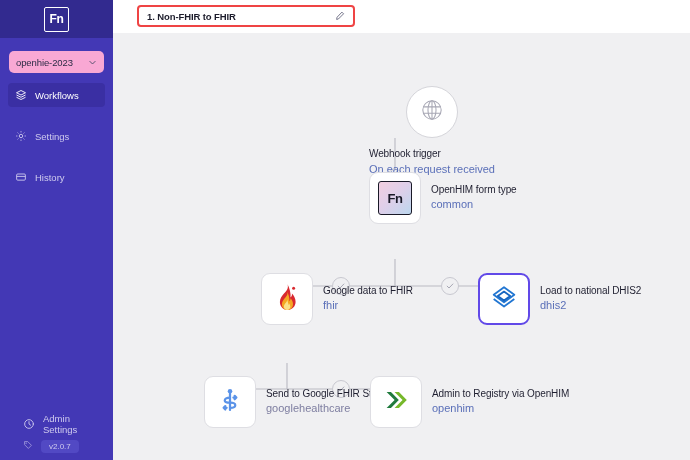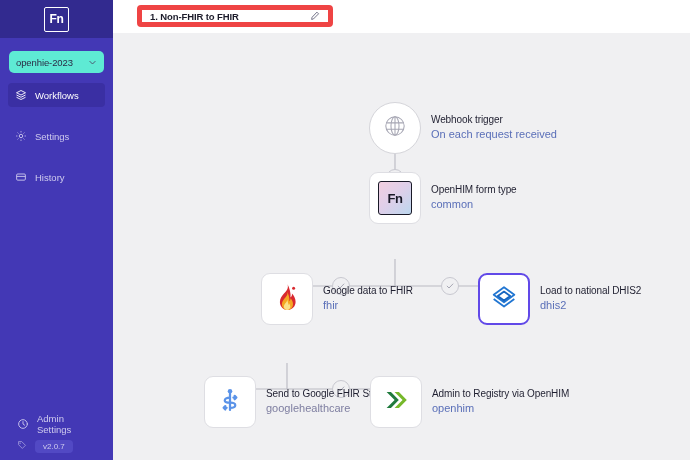--- a/index.html
+++ b/index.html
@@ -30,21 +30,21 @@
     border: 1.6px solid #ffffff;
     border-radius: 2px;
     display: flex; align-items: center; justify-content: center;
     color: #ffffff;
     font-size: 12px;
     font-weight: 700;
     letter-spacing: -0.3px;
   }
   .project-select-wrap { padding: 13px 9px 0 9px; }
   .project-select {
-    background: #5eead4;
+    background: #f9a8d4;
     border-radius: 5px;
     height: 22px;
     display: flex; align-items: center;
     padding: 4px 7px;
     justify-content: space-between;
     cursor: pointer;
   }
   .project-select .psname {
     font-size: 9.5px; color: #2b2b45; letter-spacing: -0.1px;
   }
@@ -61,21 +61,21 @@
     color: #cfcbee;
     font-size: 9.5px;
     cursor: pointer;
     margin-bottom: 17px;
   }
   .nav-item.active { background: #3a2fa3; color: #ffffff; }
   .nav-icon { width: 12px; height: 12px; flex: 0 0 12px; display:block; }
   .nav-icon svg { display: block; }
 
   .sidebar-bottom {
-    position: absolute; left: 2px; bottom: 0; width: 113px;
+    position: absolute; left: 8px; bottom: 0; width: 113px;
     padding: 0 8px 0 8px;
   }
   .admin-item {
     display: flex; align-items: center; gap: 8px;
     height: 24px; padding: 0 7px; border-radius: 4px;
     color: #cfcbee; font-size: 9.5px; cursor: pointer;
   }
   .version-badge {
     display: flex; align-items: flex-start; gap: 6px;
     height: 20px; padding: 0 7px; margin-top: 4px;
@@ -88,22 +88,22 @@
 
   
   .main { flex: 1; height: 460px; position: relative; background: #f0f0f2; }
   .topbar {
     height: 33px; background: #ffffff;
     display: flex; align-items: center;
     padding: 0 0 0 24px;
     border-bottom: 1px solid #ffffff;
   }
   .wf-name-box {
-    width: 196px; height: 22px;
-    border: 5px solid #ef4444;
+    width: 218px; height: 22px;
+    border: 2px solid #ef4444;
     border-radius: 4px;
     background: #ffffff;
     display: flex; align-items: center; justify-content: space-between;
     padding: 0 8px;
     cursor: text;
   }
   .wf-name-box .wfn { font-size: 9.5px; color: #1c1c2b; font-weight: 600; letter-spacing: -0.1px;}
   .pencil { width: 10px; height: 10px; flex: 0 0 10px; cursor: pointer; }
   .pencil svg { display: block; }
 
@@ -298,21 +298,21 @@
         </span>
       </div>
       <div class="edge-badge" style="left:219px; top:347px;">
         <span>
           <svg viewBox="0 0 16 16" width="10" height="10" fill="none" stroke="#9d9daa" stroke-width="1.4" stroke-linecap="round" stroke-linejoin="round">
               <path d="M3.4 8.2l3 3 6.2-6.4"></path>
             </svg>
         </span>
       </div>
 
-      <div class="node" style="left:256px; top:69px;">
+      <div class="node" style="left:256px; top:53px;flex-direction:column;">
         <div class="node-box round">
           <span>
             <svg viewBox="0 0 32 32" width="28" height="28" fill="none" stroke="#a7a7b4" stroke-width="1.2">
               <circle cx="16" cy="16" r="10.5"></circle>
               <ellipse cx="16" cy="16" rx="4.6" ry="10.5"></ellipse>
               <path d="M5.8 12.4h20.4M5.8 19.6h20.4M16 5.5v21"></path>
             </svg>
           </span>
         </div>
         <div class="node-label">

